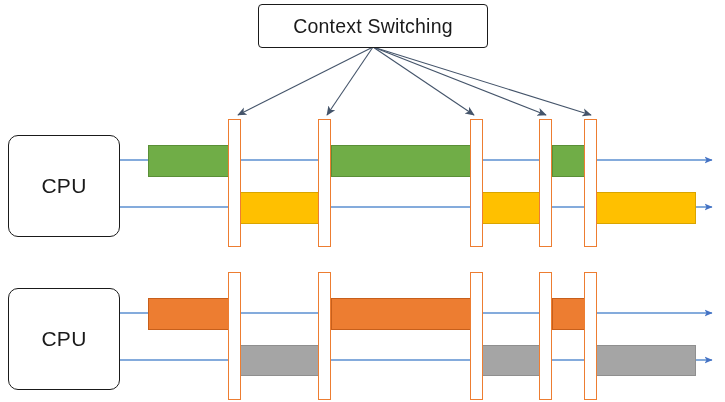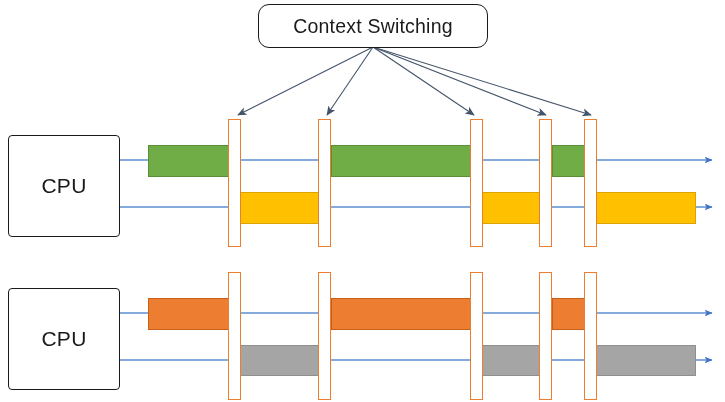--- a/index.html
+++ b/index.html
@@ -21,35 +21,35 @@
     position: absolute;
     left: 0;
     top: 0;
     width: 725px;
     height: 402px;
   }
   .callout-box {
     position: absolute;
     box-sizing: border-box;
     border: 1.6px solid #1a1a1a;
-    border-radius: 11px;
+    border-radius: 4px;
     background: #ffffff;
     display: flex;
     align-items: center;
     justify-content: center;
     color: #1a1a1a;
     font-size: 19.5px;
     letter-spacing: 0.2px;
     z-index: 40;
   }
   .cpu-box {
     position: absolute;
     box-sizing: border-box;
     border: 1.5px solid #1a1a1a;
-    border-radius: 4px;
+    border-radius: 10px;
     background: #ffffff;
     display: flex;
     align-items: center;
     justify-content: center;
     color: #1a1a1a;
     font-size: 21px;
     letter-spacing: 0.3px;
     z-index: 30;
   }
   .seg {

